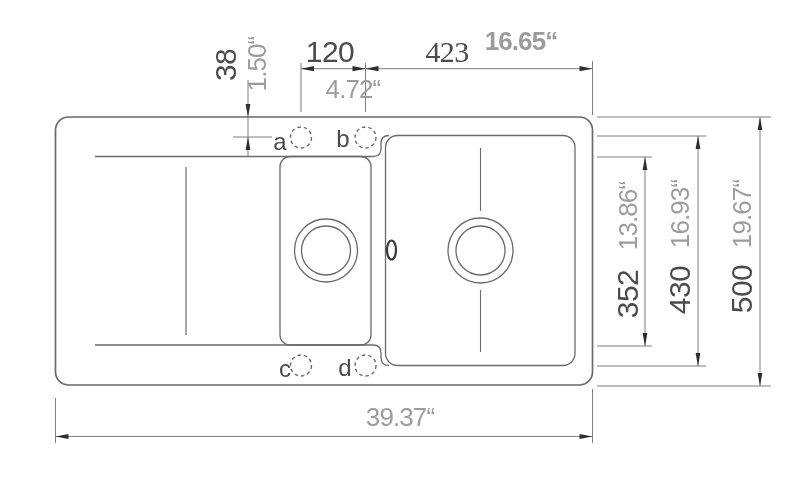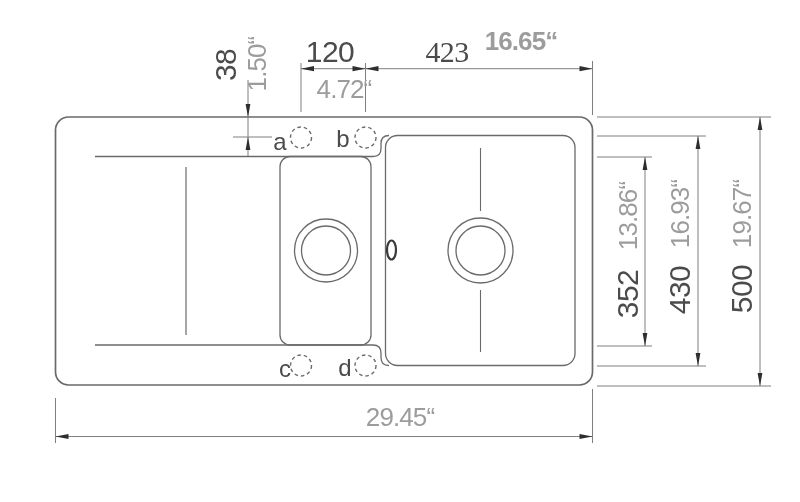--- a/index.html
+++ b/index.html
@@ -89,33 +89,33 @@
       <polygon points="698,136 695.6,149 700.4,149"></polygon>
       <polygon points="698,366 695.6,353 700.4,353"></polygon>
       <polygon points="760,117 757.6,130 762.4,130"></polygon>
       <polygon points="760,386 757.6,373 762.4,373"></polygon>
       <polygon points="55.5,436.5 68.5,434.1 68.5,438.9"></polygon>
       <polygon points="592.5,436.5 579.5,434.1 579.5,438.9"></polygon>
     </g>
   </svg>
 
   <span class="lbl mm" style="left:330px;top:52px;">120</span>
-  <span class="lbl in" style="left:344px;top:89px;text-align:center;">4.72“</span>
+  <span class="lbl in" style="left:353px;top:89px;text-align:center;">4.72“</span>
   <span class="lbl mm" style="left:447px;top:52px;font-family:Liberation Serif, serif;">423</span>
   <span class="lbl in" style="left:521px;top:41px;font-weight:bold;">16.65“</span>
   <span class="lbl mm rot" style="left:226px;top:65px;">38</span>
   <span class="lbl in rot" style="left:257px;top:64px;">1.50“</span>
 
   <span class="lbl mm rot" style="left:628px;top:294px;">352</span>
   <span class="lbl in rot" style="left:628px;top:216px;">13.86“</span>
   <span class="lbl mm rot" style="left:680px;top:290px;">430</span>
   <span class="lbl in rot" style="left:680px;top:214px;">16.93“</span>
   <span class="lbl mm rot" style="left:742px;top:289px;">500</span>
   <span class="lbl in rot" style="left:742px;top:214px;">19.67“</span>
 
-  <span class="lbl in" style="left:400px;top:417px;">29.45“</span>
+  <span class="lbl in" style="left:400px;top:417px;">39.37“</span>
 
   <span class="lbl holelbl" style="left:280px;top:142px;">a</span>
   <span class="lbl holelbl" style="left:343px;top:139px;">b</span>
   <span class="lbl holelbl" style="left:285px;top:369px;">c</span>
   <span class="lbl holelbl" style="left:345px;top:368px;">d</span>
 
 </div>
 
 </body></html>

